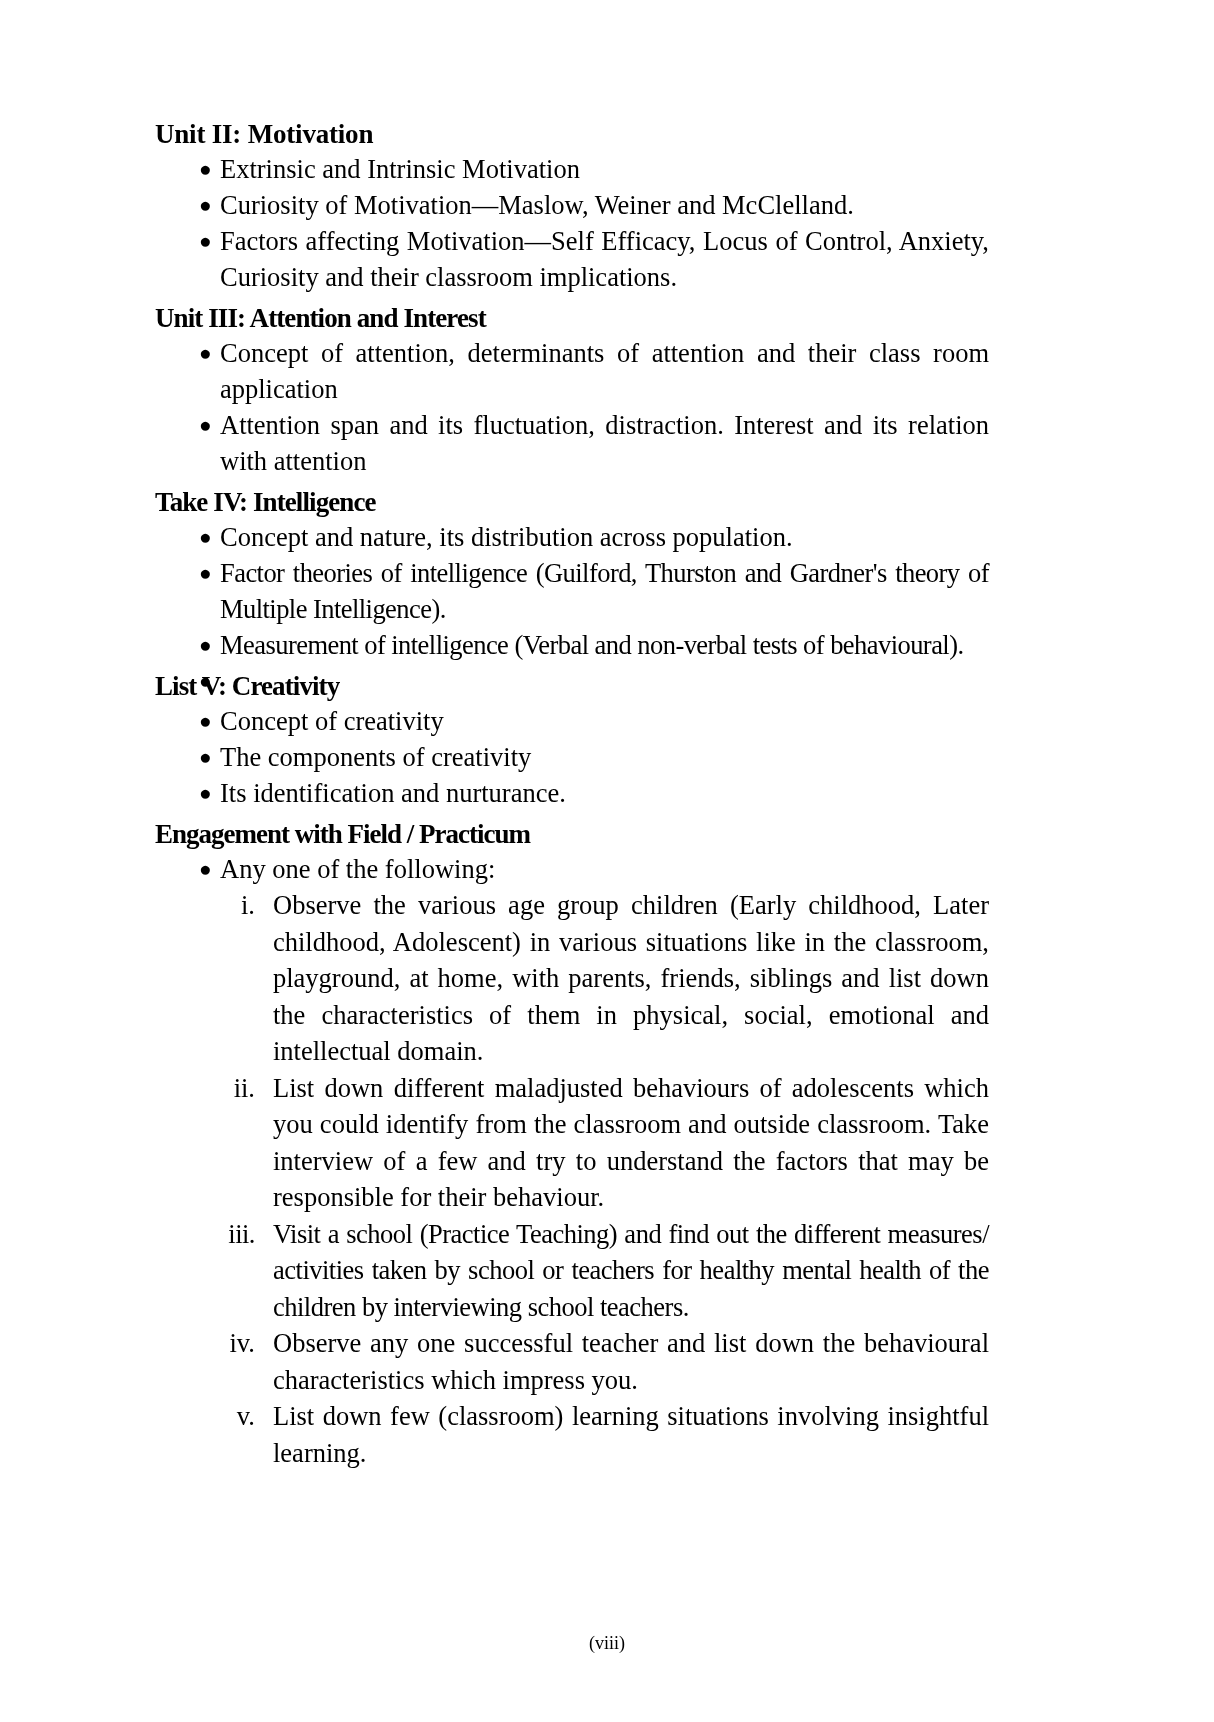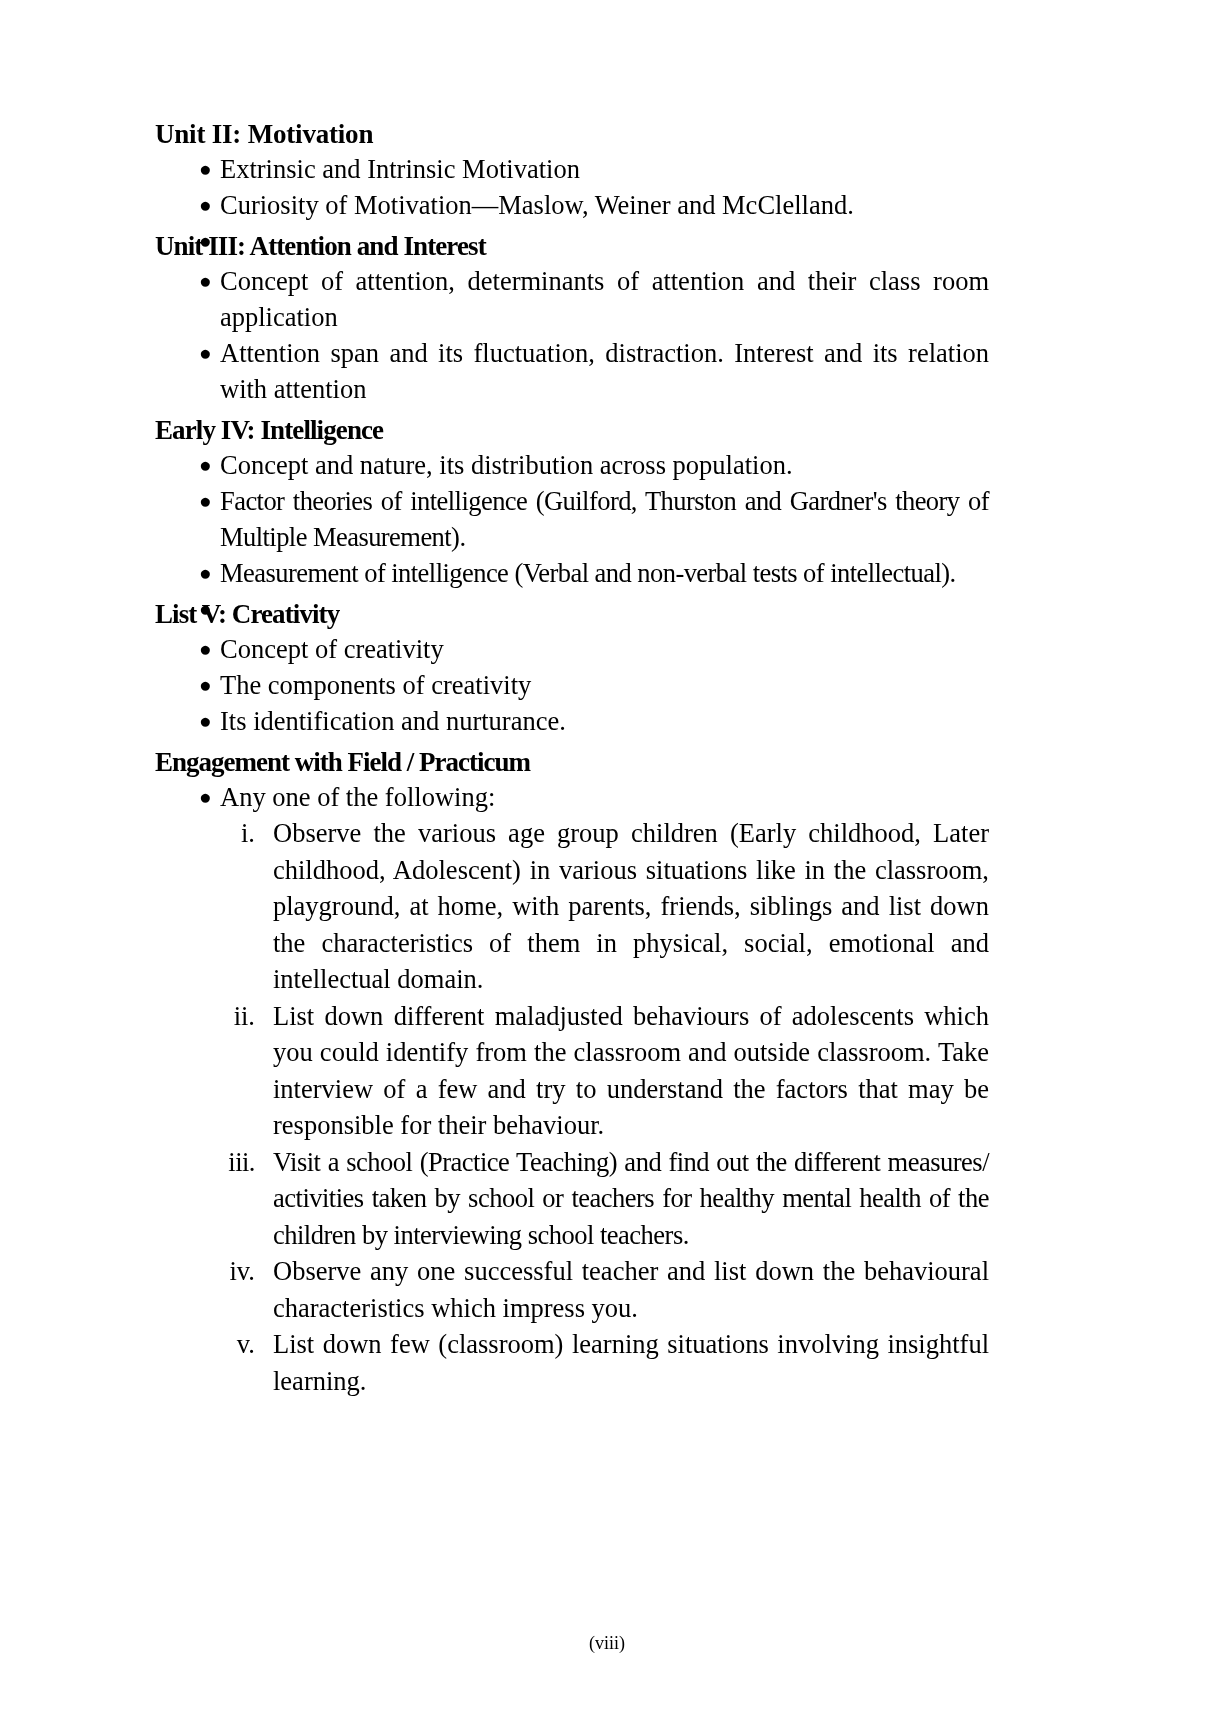--- a/index.html
+++ b/index.html
@@ -127,52 +127,53 @@
       <li class="nojust">
         <span class="bullet-mark">●</span>
         <span>Extrinsic and Intrinsic Motivation</span>
       </li>
       <li class="nojust">
         <span class="bullet-mark">●</span>
         <span>Curiosity of Motivation—Maslow, Weiner and McClelland.</span>
       </li>
       <li>
         <span class="bullet-mark">●</span>
+        <span>Factors affecting Motivation—Self Efficacy, Locus of Control, Anxiety, Curiosity and their classroom implications.</span>
       </li>
     </ul>
 
     <div class="heading-gap"></div>
 
     <div class="unit-heading tight">Unit III: Attention and Interest</div>
     <ul class="bullets">
       <li>
         <span class="bullet-mark">●</span>
         <span>Concept of attention, determinants of attention and their class room application</span>
       </li>
       <li>
         <span class="bullet-mark">●</span>
         <span>Attention span and its fluctuation, distraction. Interest and its relation with attention</span>
       </li>
     </ul>
 
     <div class="heading-gap"></div>
 
-    <div class="unit-heading tight">Early IV: Intelligence</div>
+    <div class="unit-heading tight">Take IV: Intelligence</div>
     <ul class="bullets">
       <li class="nojust">
         <span class="bullet-mark">●</span>
         <span>Concept and nature, its distribution across population.</span>
       </li>
       <li class="condensed">
         <span class="bullet-mark">●</span>
-        <span>Factor theories of intelligence (Guilford, Thurston and Gardner's theory of Multiple Measurement).</span>
+        <span>Factor theories of intelligence (Guilford, Thurston and Gardner's theory of Multiple Intelligence).</span>
       </li>
       <li class="nojust condensed">
         <span class="bullet-mark">●</span>
-        <span>Measurement of intelligence (Verbal and non-verbal tests of intellectual).</span>
+        <span>Measurement of intelligence (Verbal and non-verbal tests of behavioural).</span>
       </li>
       <li class="nojust">
         <span class="bullet-mark">●</span>
       </li>
     </ul>
 
     <div class="heading-gap"></div>
 
     <div class="unit-heading tight">List V: Creativity</div>
     <ul class="bullets">

